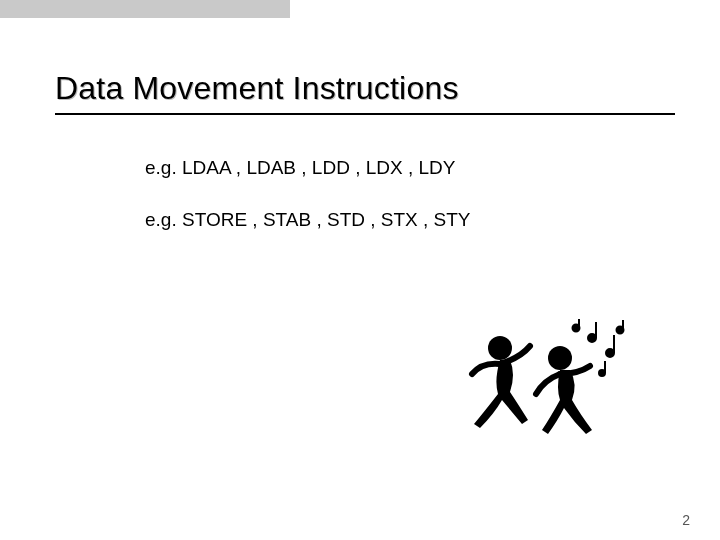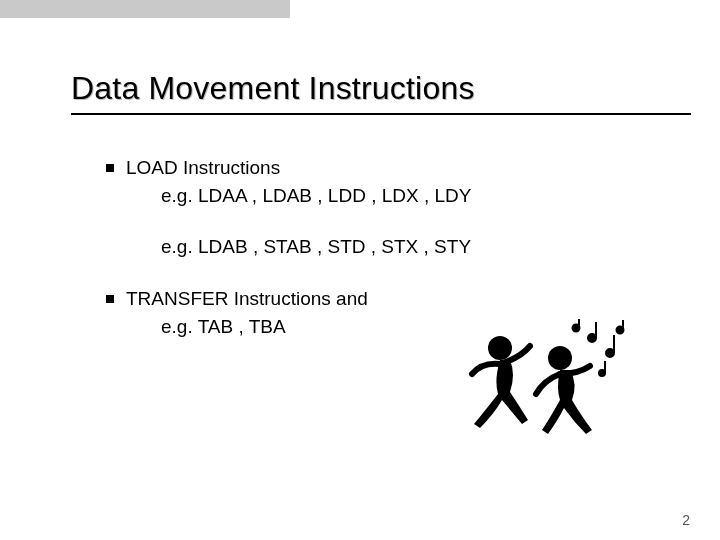--- a/index.html
+++ b/index.html
@@ -18,21 +18,21 @@
     position: absolute;
     left: 0;
     top: 0;
     width: 290px;
     height: 18px;
     background: #c9c9c9;
   }
 
   .slide {
     position: absolute;
-    left: 71px;
+    left: 55px;
     top: 70px;
     width: 620px;
   }
 
   .title {
     font-size: 32px;
     font-weight: normal;
     font-family: Verdana, Geneva, sans-serif;
     text-shadow: 1px 1px 0 #bbb;
     margin: 0 0 6px 0;
@@ -114,38 +114,27 @@
 <div class="top-bar"></div>
 <div class="dotted-grid"></div>
 
 <div class="slide">
   <h1 class="title">Data Movement Instructions</h1>
   <div class="title-rule"></div>
 
   <div class="bullets">
 
     <div class="item">
-      <div class="bullet-row">
-        <div class="bullet-square"></div>
-        <div class="bullet-text">LOAD Instructions</div>
-      </div>
       <div class="sub">e.g. LDAA ,  LDAB ,  LDD ,  LDX ,  LDY</div>
     </div>
 
     <div class="item">
-      <div class="sub">e.g. LDAB ,  STAB ,  STD ,  STX ,  STY</div>
+      <div class="sub">e.g. STORE ,  STAB ,  STD ,  STX ,  STY</div>
     </div>
 
-    <div class="item">
-      <div class="bullet-row">
-        <div class="bullet-square"></div>
-        <div class="bullet-text">TRANSFER Instructions and</div>
-      </div>
-      <div class="sub">e.g. TAB ,  TBA</div>
-    </div>
 
     <div class="item">
     </div>
 
   </div>
 </div>
 
 <svg class="clipart" viewBox="0 0 170 140" aria-label="Two cartoon dancing figures with music notes">
 
   <g stroke="#000" stroke-width="2" fill="#000">

